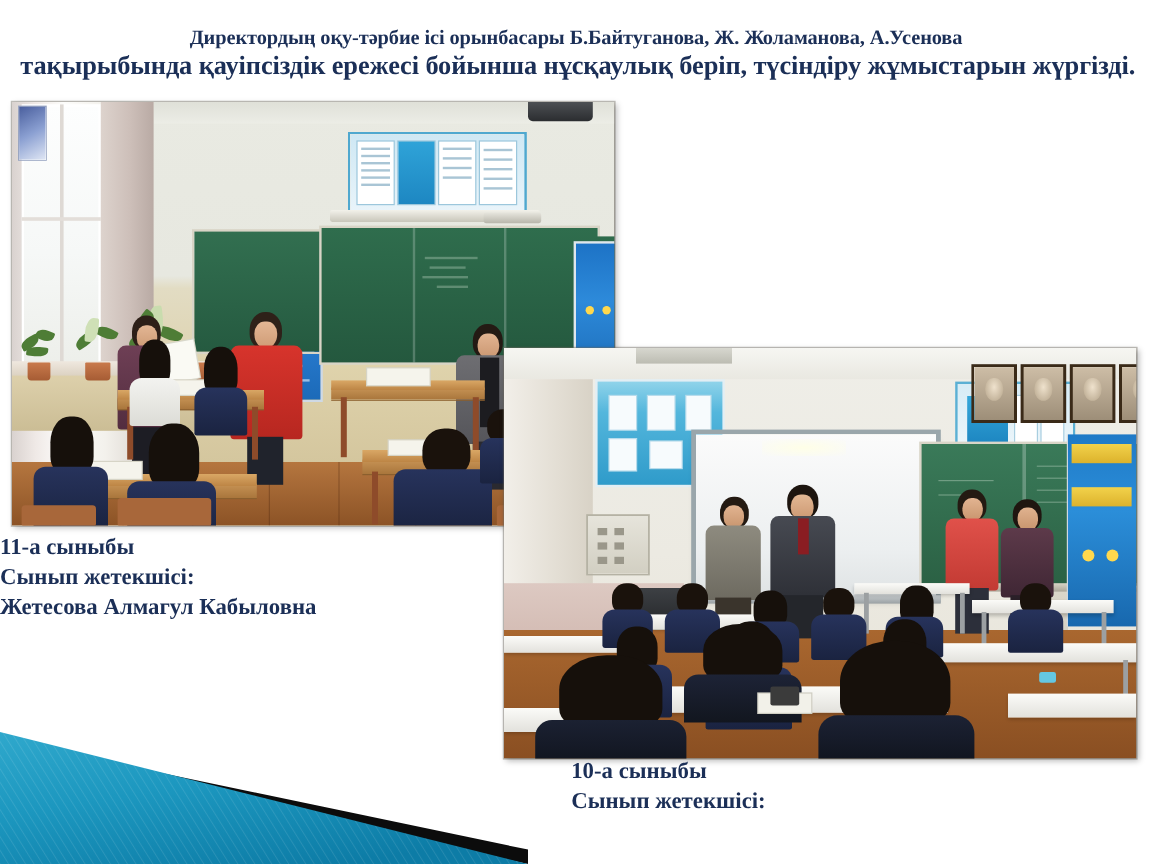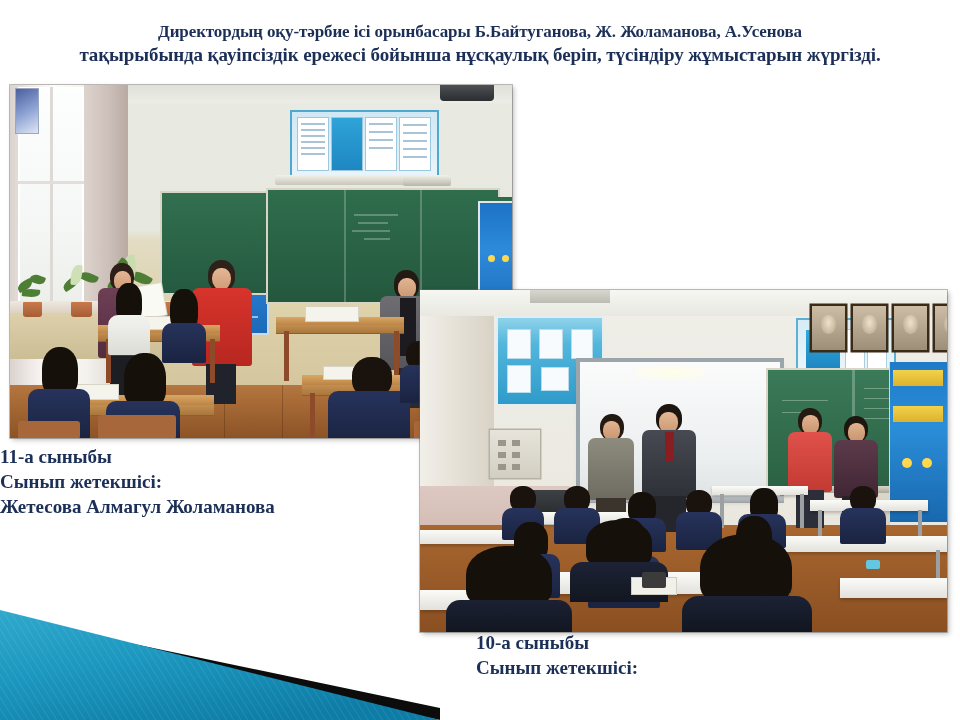--- a/index.html
+++ b/index.html
@@ -31,21 +31,21 @@
     font-weight: bold;
     font-size: 17.2px;
     line-height: 23px;
     letter-spacing: -0.1px;
     padding: 0 14px;
     box-sizing: border-box;
   }
   #heading .hline { display: block; white-space: nowrap; }
   #heading .hline.l1 { font-size: 17.0px; }
   #heading .hline.l2 { font-size: 17.0px; }
-  #heading .hline.l3 { font-size: 19px; }
+  #heading .hline.l3 { font-size: 22px; text-align: right; }
 
   
   .photo {
     position: absolute;
     overflow: hidden;
     background: #b9b2a6;
     box-shadow: 0 0 0 1px rgba(120,115,105,0.45);
   }
   .ph-layer { position: absolute; }
 
@@ -754,21 +754,21 @@
     </div>
     <div class="papers" style="left:212px; top:288px; width:44px; height:16px; background:#f2f1e9; box-shadow:0 0 0 1px #cfcec2;"></div>
     <div style="position:absolute; left:222px; top:282px; width:24px; height:16px; background:#3b3b3b; border-radius:2px;"></div>
     <div style="position:absolute; left:446px; top:270px; width:14px; height:9px; background:#64c7e2; border-radius:2px;"></div>
   </div>
   <div id="p2-shadow"></div>
 
   <div class="caption" id="caption1">
     <span class="cl">11-а сыныбы</span>
     <span class="cl">Сынып жетекшісі:</span>
-    <span class="cl">Жетесова Алмагул Жоламанова</span>
+    <span class="cl">Жетесова Алмагул Кабыловна</span>
   </div>
 
   <div class="caption" id="caption2">
     <span class="cl">10-а сыныбы</span>
     <span class="cl">Сынып жетекшісі:</span>
   </div>
 
   <svg id="deco" viewBox="0 0 440 124" preserveAspectRatio="none">
     <defs>
       <linearGradient id="tealGrad" x1="0" y1="0" x2="0.65" y2="1">

